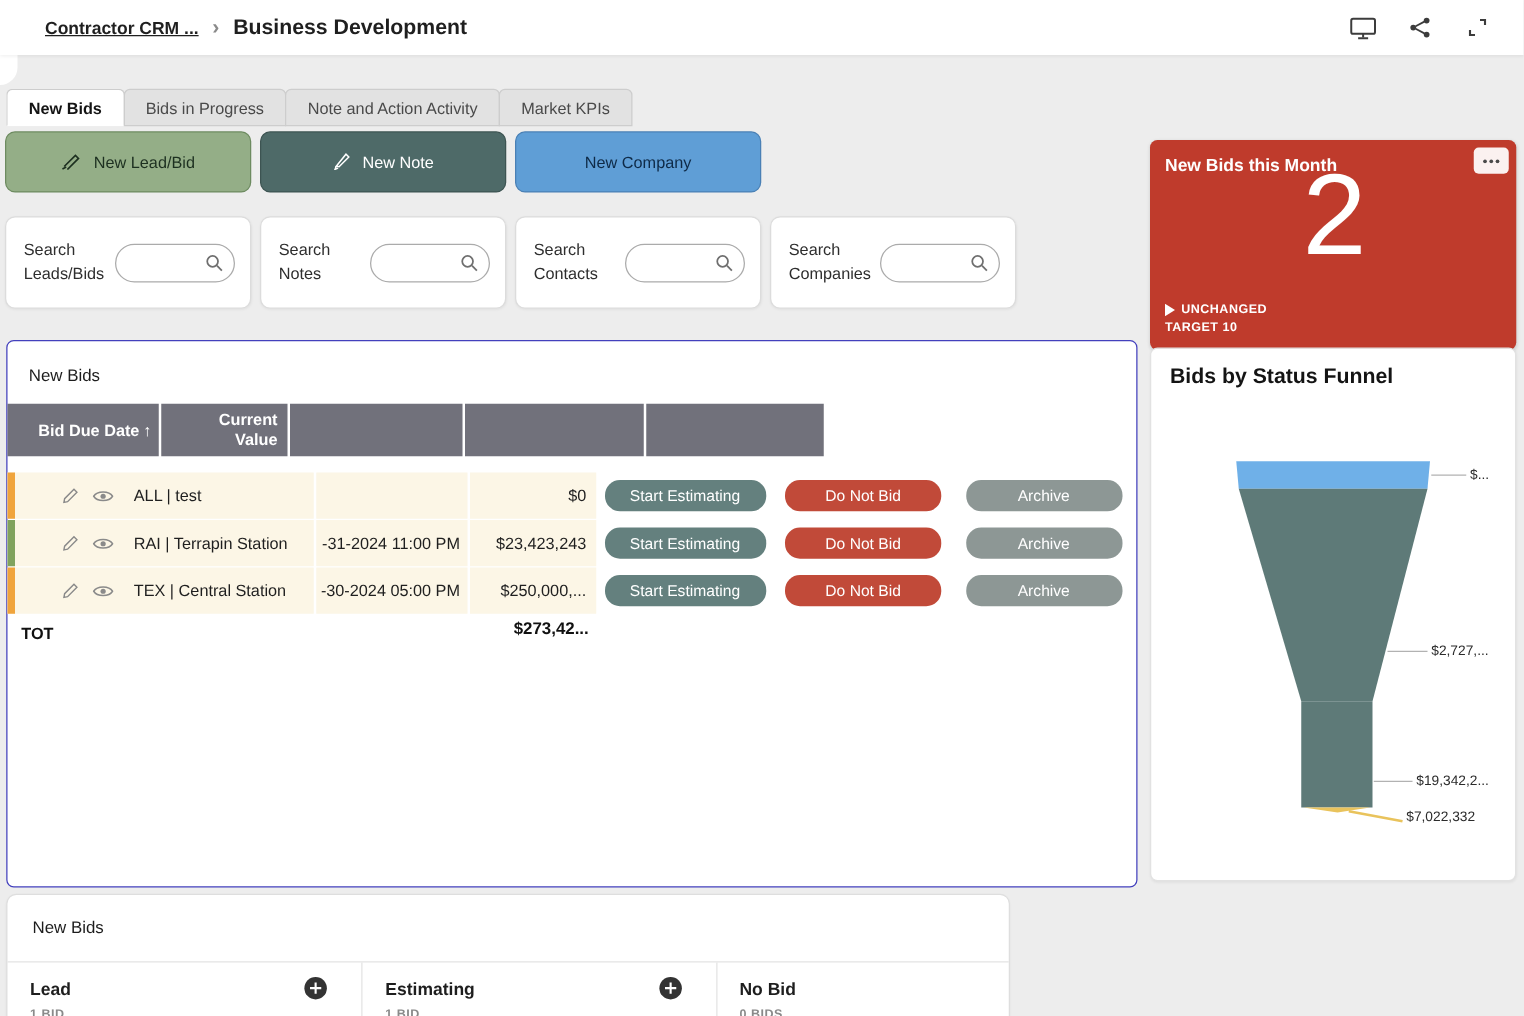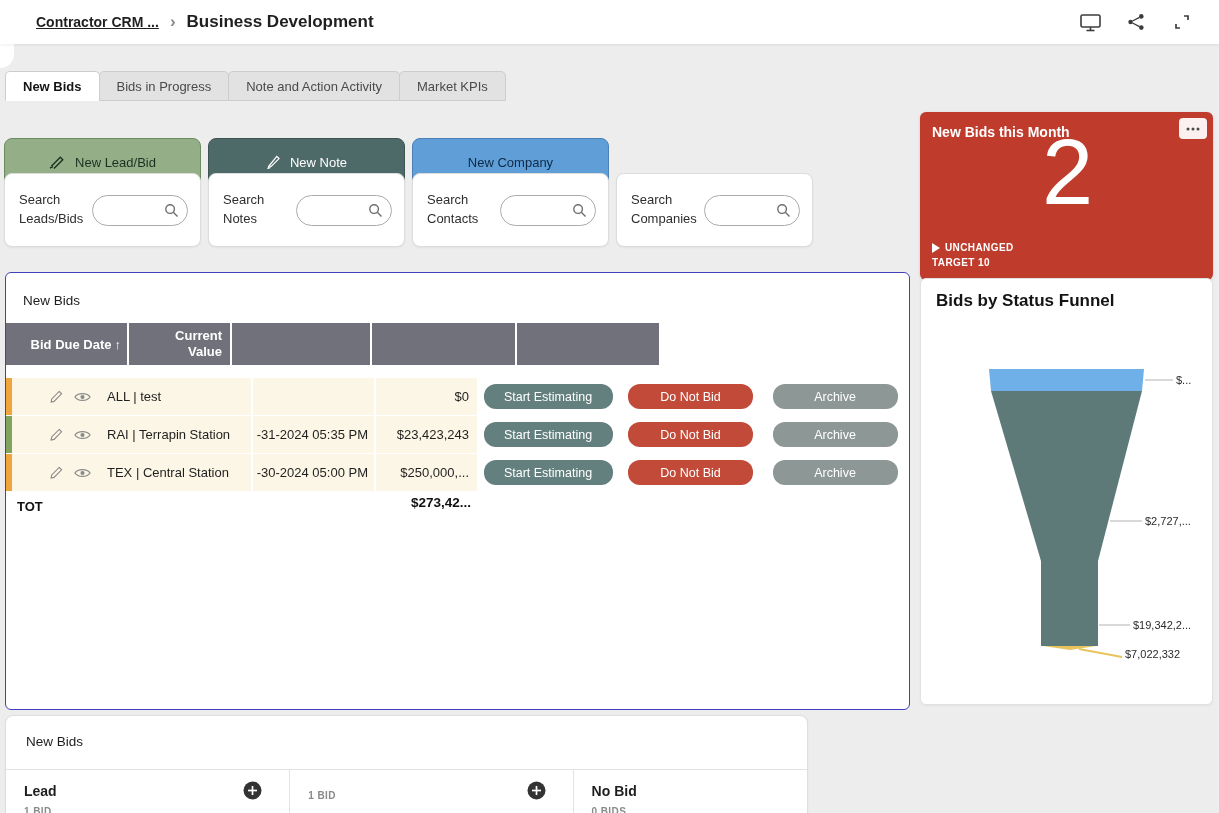--- a/index.html
+++ b/index.html
@@ -19,21 +19,21 @@
                   border-bottom-right-radius:14px; }
 
   
   .tabs { position:absolute; left:5px; top:71px; display:flex; height:30px; z-index:2; }
   .tab { display:flex; align-items:center; padding:0 17px; font-size:13px; color:#4a4a4a;
          background:#e2e2e2; border:1px solid #cdcdcd; margin-left:-1px; border-radius:5px 5px 0 0;
          cursor:pointer; white-space:nowrap; }
   .tab.active { background:#ffffff; color:#141414; font-weight:700; border-bottom-color:#ffffff; margin-left:0; }
 
   
-  .actions { position:absolute; left:4px; top:105px; display:flex; gap:7px;margin-top:33px; }
+  .actions { position:absolute; left:4px; top:105px; display:flex; gap:7px; }
   .action-btn { width:197px; height:49px; border-radius:8px; border:1px solid transparent;
                 display:flex; align-items:center; justify-content:center; gap:9px;
                 font-size:13px; font-family:inherit; cursor:pointer; }
 
   
   .searches { position:absolute; left:4px; top:173px; display:flex; gap:7px; }
   .search-card { width:197px; height:74px; background:#ffffff; border:1px solid #dcdcdc; border-radius:8px;
                  display:flex; align-items:center; padding:0 12px 0 14px;
                  box-shadow:0 1px 2px rgba(0,0,0,0.05); }
   .search-label { width:74px; font-size:13px; color:#2e2e2e; line-height:1.45; }
@@ -294,21 +294,21 @@
             </svg>
           </span>
         <span class="row-icon">
             <svg width="17" height="12" viewBox="0 0 18 12">
               <path d="M1 6 C4 1.2,14 1.2,17 6 C14 10.8,4 10.8,1 6 Z" fill="none" stroke="#8a8a8a" stroke-width="1.3"></path>
               <circle cx="9" cy="6" r="2.2" fill="#8a8a8a"></circle>
             </svg>
           </span>
         <span class="bid-name">RAI | Terrapin Station</span>
       </div>
-      <div class="cell c-due">-31-2024 05:35 PM</div>
+      <div class="cell c-due">-31-2024 11:00 PM</div>
       <div class="cell c-val">$23,423,243</div>
       <div class="cell c-btn b1">
         <button class="row-btn rb1" style="background: rgb(100, 128, 126);">Start Estimating</button>
       </div>
       <div class="cell c-btn b2">
         <button class="row-btn rb2" style="background: rgb(193, 74, 57);">Do Not Bid</button>
       </div>
       <div class="cell c-btn b3">
         <button class="row-btn rb3" style="background: rgb(141, 151, 149);">Archive</button>
       </div>
@@ -379,20 +379,23 @@
       <span class="kcol-add">
         <svg width="19" height="19" viewBox="0 0 19 19">
             <circle cx="9.5" cy="9.5" r="9" fill="#333333"></circle>
             <line x1="9.5" y1="5" x2="9.5" y2="14" stroke="#ffffff" stroke-width="1.7"></line>
             <line x1="5" y1="9.5" x2="14" y2="9.5" stroke="#ffffff" stroke-width="1.7"></line>
           </svg>
       </span>
       <div class="kcol-count">1 BID</div>
     </div>
     <div class="kcol kc-2">
+      <div class="kcol-head">
+        <span class="kcol-label">Estimating</span>
+      </div>
       <span class="kcol-add">
         <svg width="19" height="19" viewBox="0 0 19 19">
             <circle cx="9.5" cy="9.5" r="9" fill="#333333"></circle>
             <line x1="9.5" y1="5" x2="9.5" y2="14" stroke="#ffffff" stroke-width="1.7"></line>
             <line x1="5" y1="9.5" x2="14" y2="9.5" stroke="#ffffff" stroke-width="1.7"></line>
           </svg>
       </span>
       <div class="kcol-count">1 BID</div>
     </div>
     <div class="kcol kc-3">

